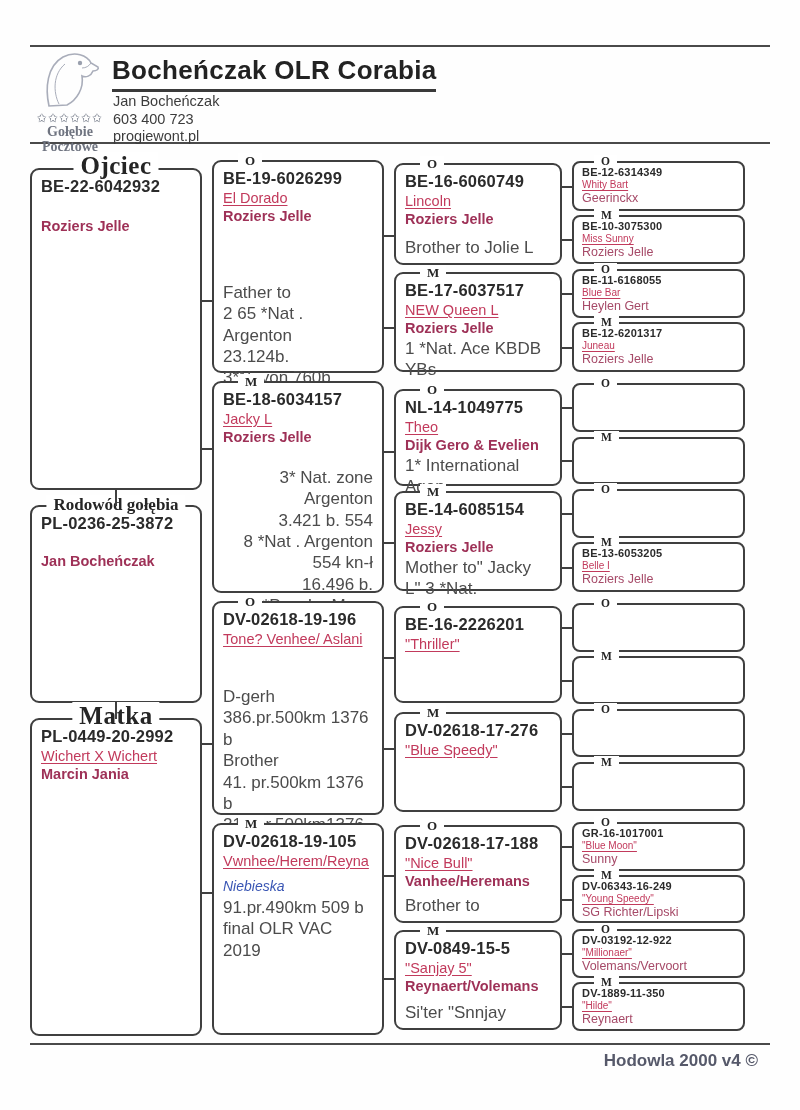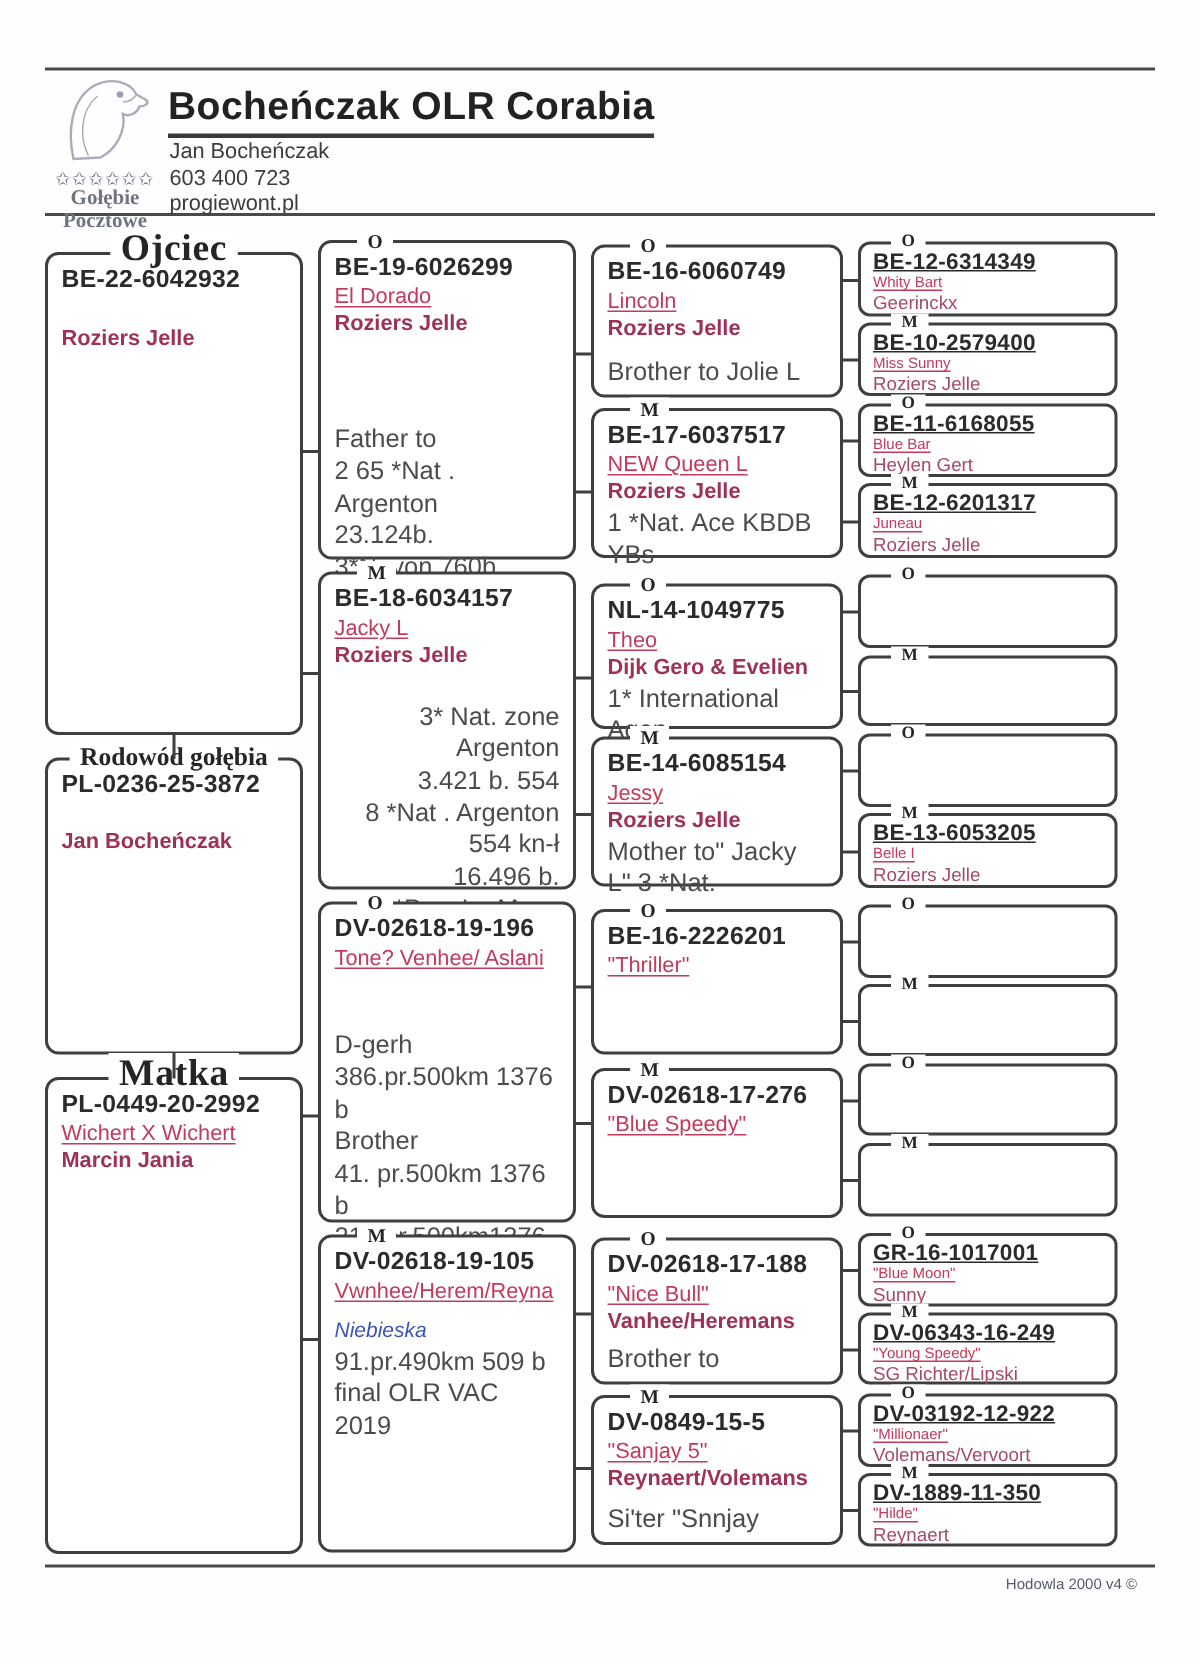--- a/index.html
+++ b/index.html
@@ -26,27 +26,27 @@
          text-underline-offset:2px;}
   .bstrain{font-weight:bold;font-size:14.5px;line-height:1.3;color:#9e3157;}
   .bnotes{font-size:17px;line-height:1.26;color:#4c4c4c;white-space:pre-line;}
   .bextra{font-size:14px;font-style:italic;color:#3a56b4;}
   .g2{left:212px;width:172px;}
   .g3{left:394px;width:168px;}
   .g3 .bnotes{margin-top:auto;}
   .g4{left:572px;width:173px;border-radius:8px;}
   .g4 .sexlab{top:-8px;left:20px;font-size:11.5px;}
   .g4 .bin{padding:3px 8px 2px;}
-  .g4 .bid{font-size:15px;line-height:1.15;text-decoration:underline;}
+  .g4 .bid{font-size:11px;line-height:1.15;}
   .g4 .bname{font-size:10px;line-height:1.2;}
   .g4 .bstrain{font-weight:normal;font-size:12.5px;color:#a64a68;line-height:1.2;}
   .c1{left:30px;width:172px;}
   .hs{position:absolute;height:2px;background:#3f3f3f;}
   .vs{position:absolute;width:2px;background:#3f3f3f;}
-  .footer-credit{position:absolute;right:42px;top:1051px;font-size:10px;color:#56596a;}
+  .footer-credit{position:absolute;right:42px;top:1051px;font-size:17px;color:#56596a;font-weight:bold;}
 </style>
 </head>
 <body>
 
 <div class="page">
 
   <div class="rule" style="left:30px;top:45px;width:740px;"></div>
   <div class="rule" style="left:30px;top:142px;width:740px;"></div>
   <div class="rule" style="left:30px;top:1043px;width:740px;"></div>
 
@@ -223,21 +223,21 @@
     <span class="boxlab sexlab">O</span>
     <div class="bin">
       <div class="bid">BE-12-6314349</div>
       <div class="bname">Whity Bart</div>
       <div class="bstrain">Geerinckx</div>
     </div>
   </div>
   <div class="pbox g4" style="top:215px;height:49px;">
     <span class="boxlab sexlab">M</span>
     <div class="bin">
-      <div class="bid">BE-10-2579400</div>
+      <div class="bid">BE-10-3075300</div>
       <div class="bname">Miss Sunny</div>
       <div class="bstrain">Roziers Jelle</div>
     </div>
   </div>
   <div class="pbox g4" style="top:269px;height:49px;">
     <span class="boxlab sexlab">O</span>
     <div class="bin">
       <div class="bid">BE-11-6168055</div>
       <div class="bname">Blue Bar</div>
       <div class="bstrain">Heylen Gert</div>

